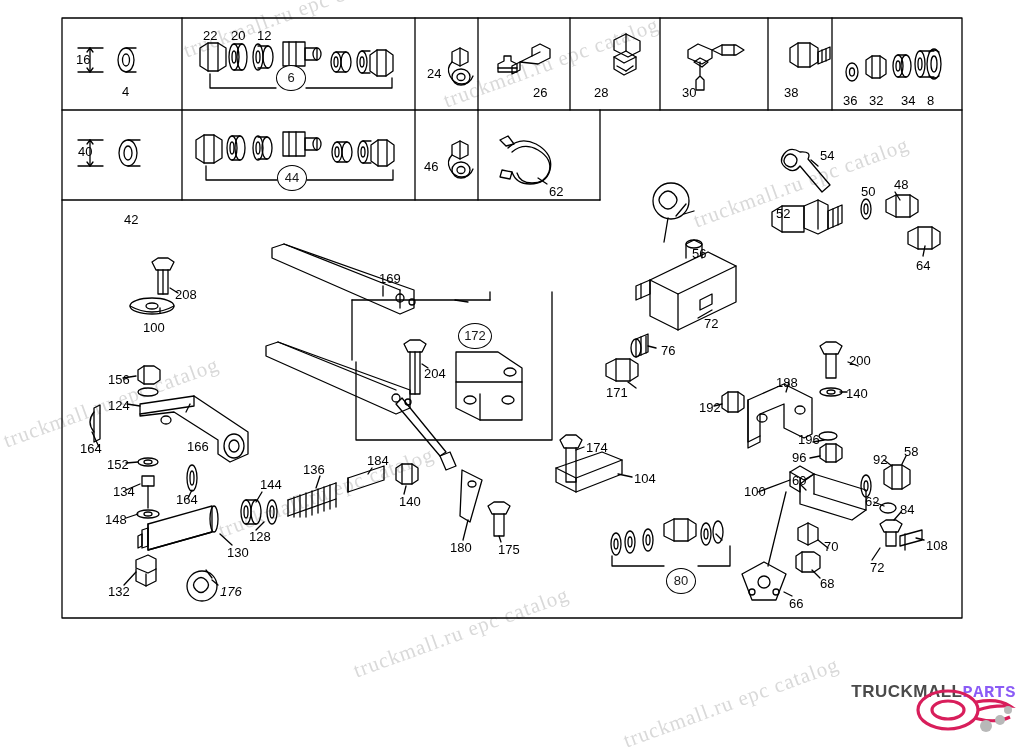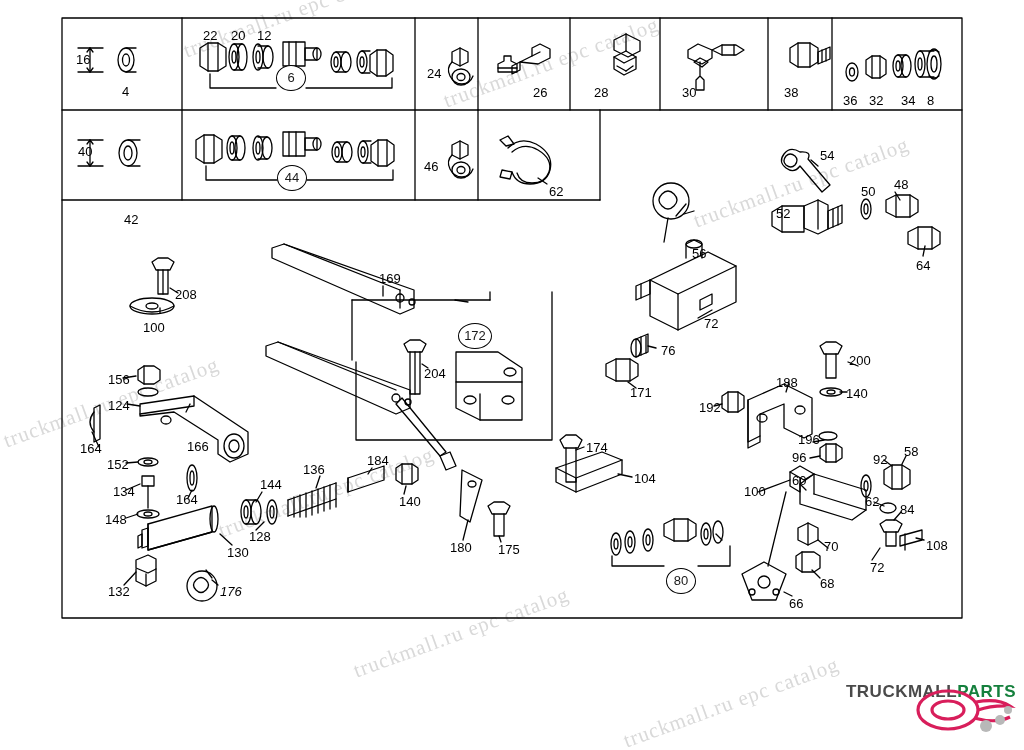--- a/index.html
+++ b/index.html
@@ -51,21 +51,21 @@
   .logo-text {
     position: absolute;
     right: 8px;
     bottom: 48px;
     font-size: 17px;
     font-weight: bold;
     letter-spacing: 0.5px;
     white-space: nowrap;
   }
   .logo-truck { color: #4a4a4a; }
-  .logo-parts { color: #15803d; }
+  .logo-parts { color: #8b5cf6; font-family: Liberation Mono, monospace; }
   .lbl {
     position: absolute;
     font-size: 13px;
     font-family: "Liberation Sans", sans-serif;
     color: #000;
     white-space: nowrap;
   }
   .lbl-circ {
     position: absolute;
     border: 1.6px solid #000;
@@ -543,21 +543,21 @@
   <div class="lbl" style="left:549px; top:184px;">62</div>
 
   <div class="lbl" style="left:820px; top:148px;">54</div>
   <div class="lbl" style="left:776px; top:206px;">52</div>
   <div class="lbl" style="left:861px; top:184px;">50</div>
   <div class="lbl" style="left:894px; top:177px;">48</div>
   <div class="lbl" style="left:916px; top:258px;">64</div>
   <div class="lbl" style="left:692px; top:199px;margin-top:47px;">56</div>
   <div class="lbl" style="left:704px; top:316px;">72</div>
   <div class="lbl" style="left:661px; top:343px;">76</div>
-  <div class="lbl" style="left:630px; top:385px;">171</div>
+  <div class="lbl" style="left:606px; top:385px;">171</div>
 
   <div class="lbl" style="left:379px; top:271px;">169</div>
   <div class="lbl-circ" style="left:458px; top:295px; width:34px;margin-top:28px;">172</div>
   <div class="lbl" style="left:424px; top:366px;">204</div>
   <div class="lbl" style="left:175px; top:287px;">208</div>
   <div class="lbl" style="left:143px; top:320px;">100</div>
 
   <div class="lbl" style="left:108px; top:372px;">156</div>
   <div class="lbl" style="left:108px; top:398px;">124</div>
   <div class="lbl" style="left:187px; top:391px;margin-top:48px;">166</div>

